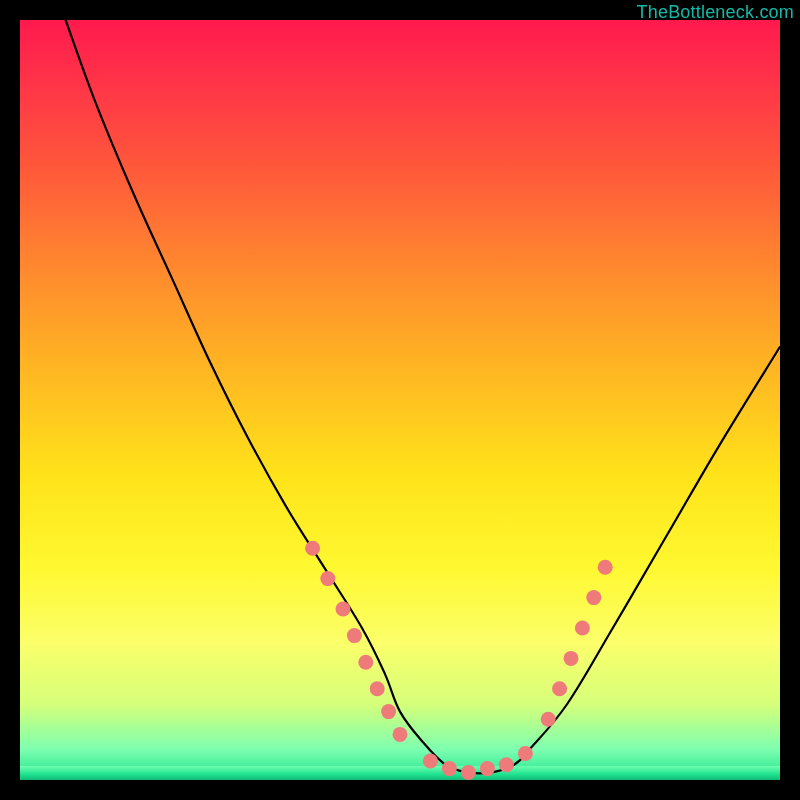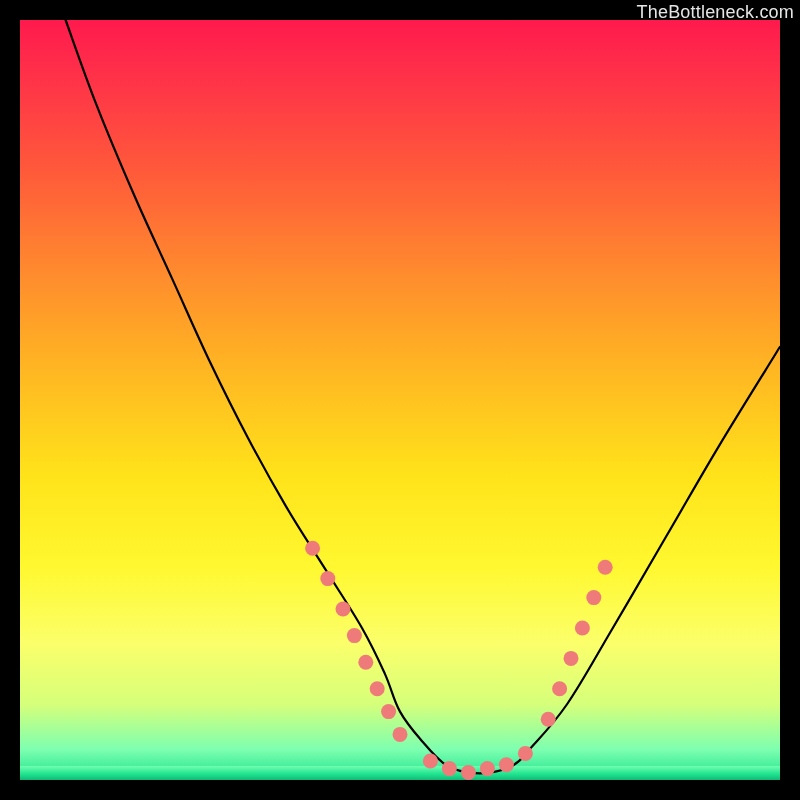--- a/index.html
+++ b/index.html
@@ -60,21 +60,21 @@
     left: 0;
     top: 0;
     width: 760px;
     height: 760px;
     overflow: visible;
   }
   .attribution {
     position: absolute;
     top: 2px;
     right: 6px;
-    color: #e5e5e5;
+    color: #14b8a6;
     font-size: 18px;
     letter-spacing: 0.2px;
     user-select: none;
   }
 </style>
 </head>
 <body>
 
 <div class="frame">
 

